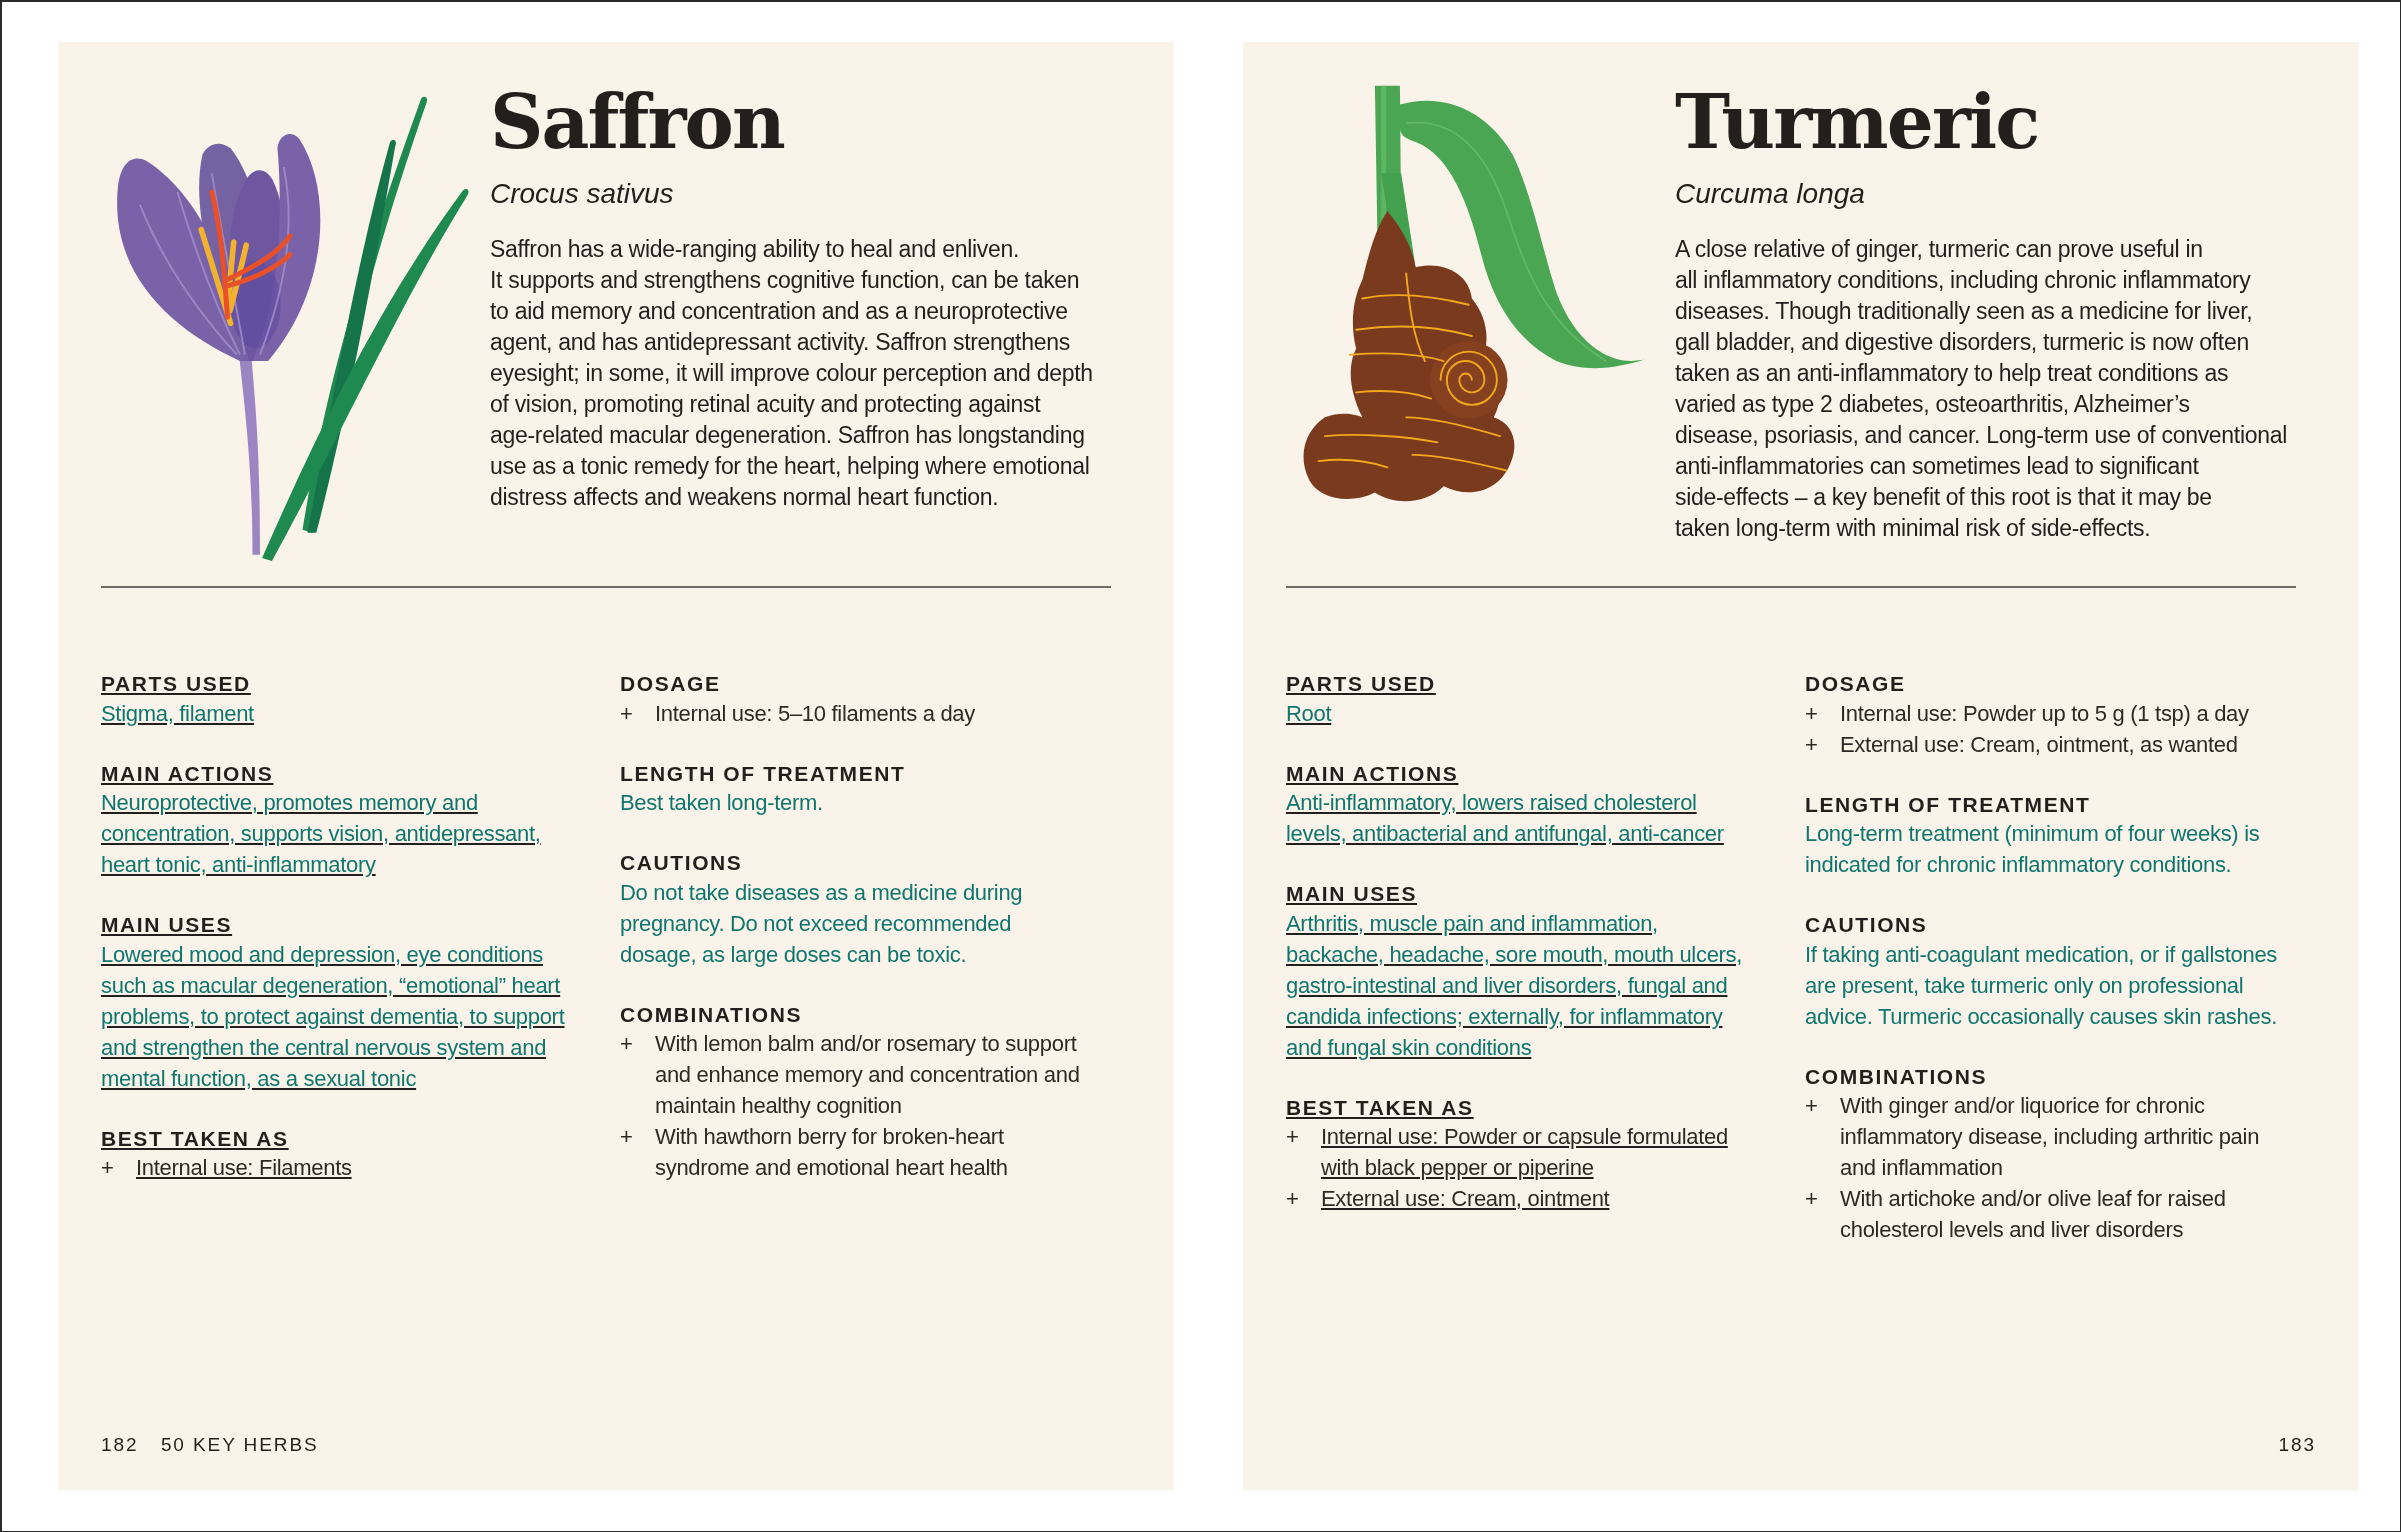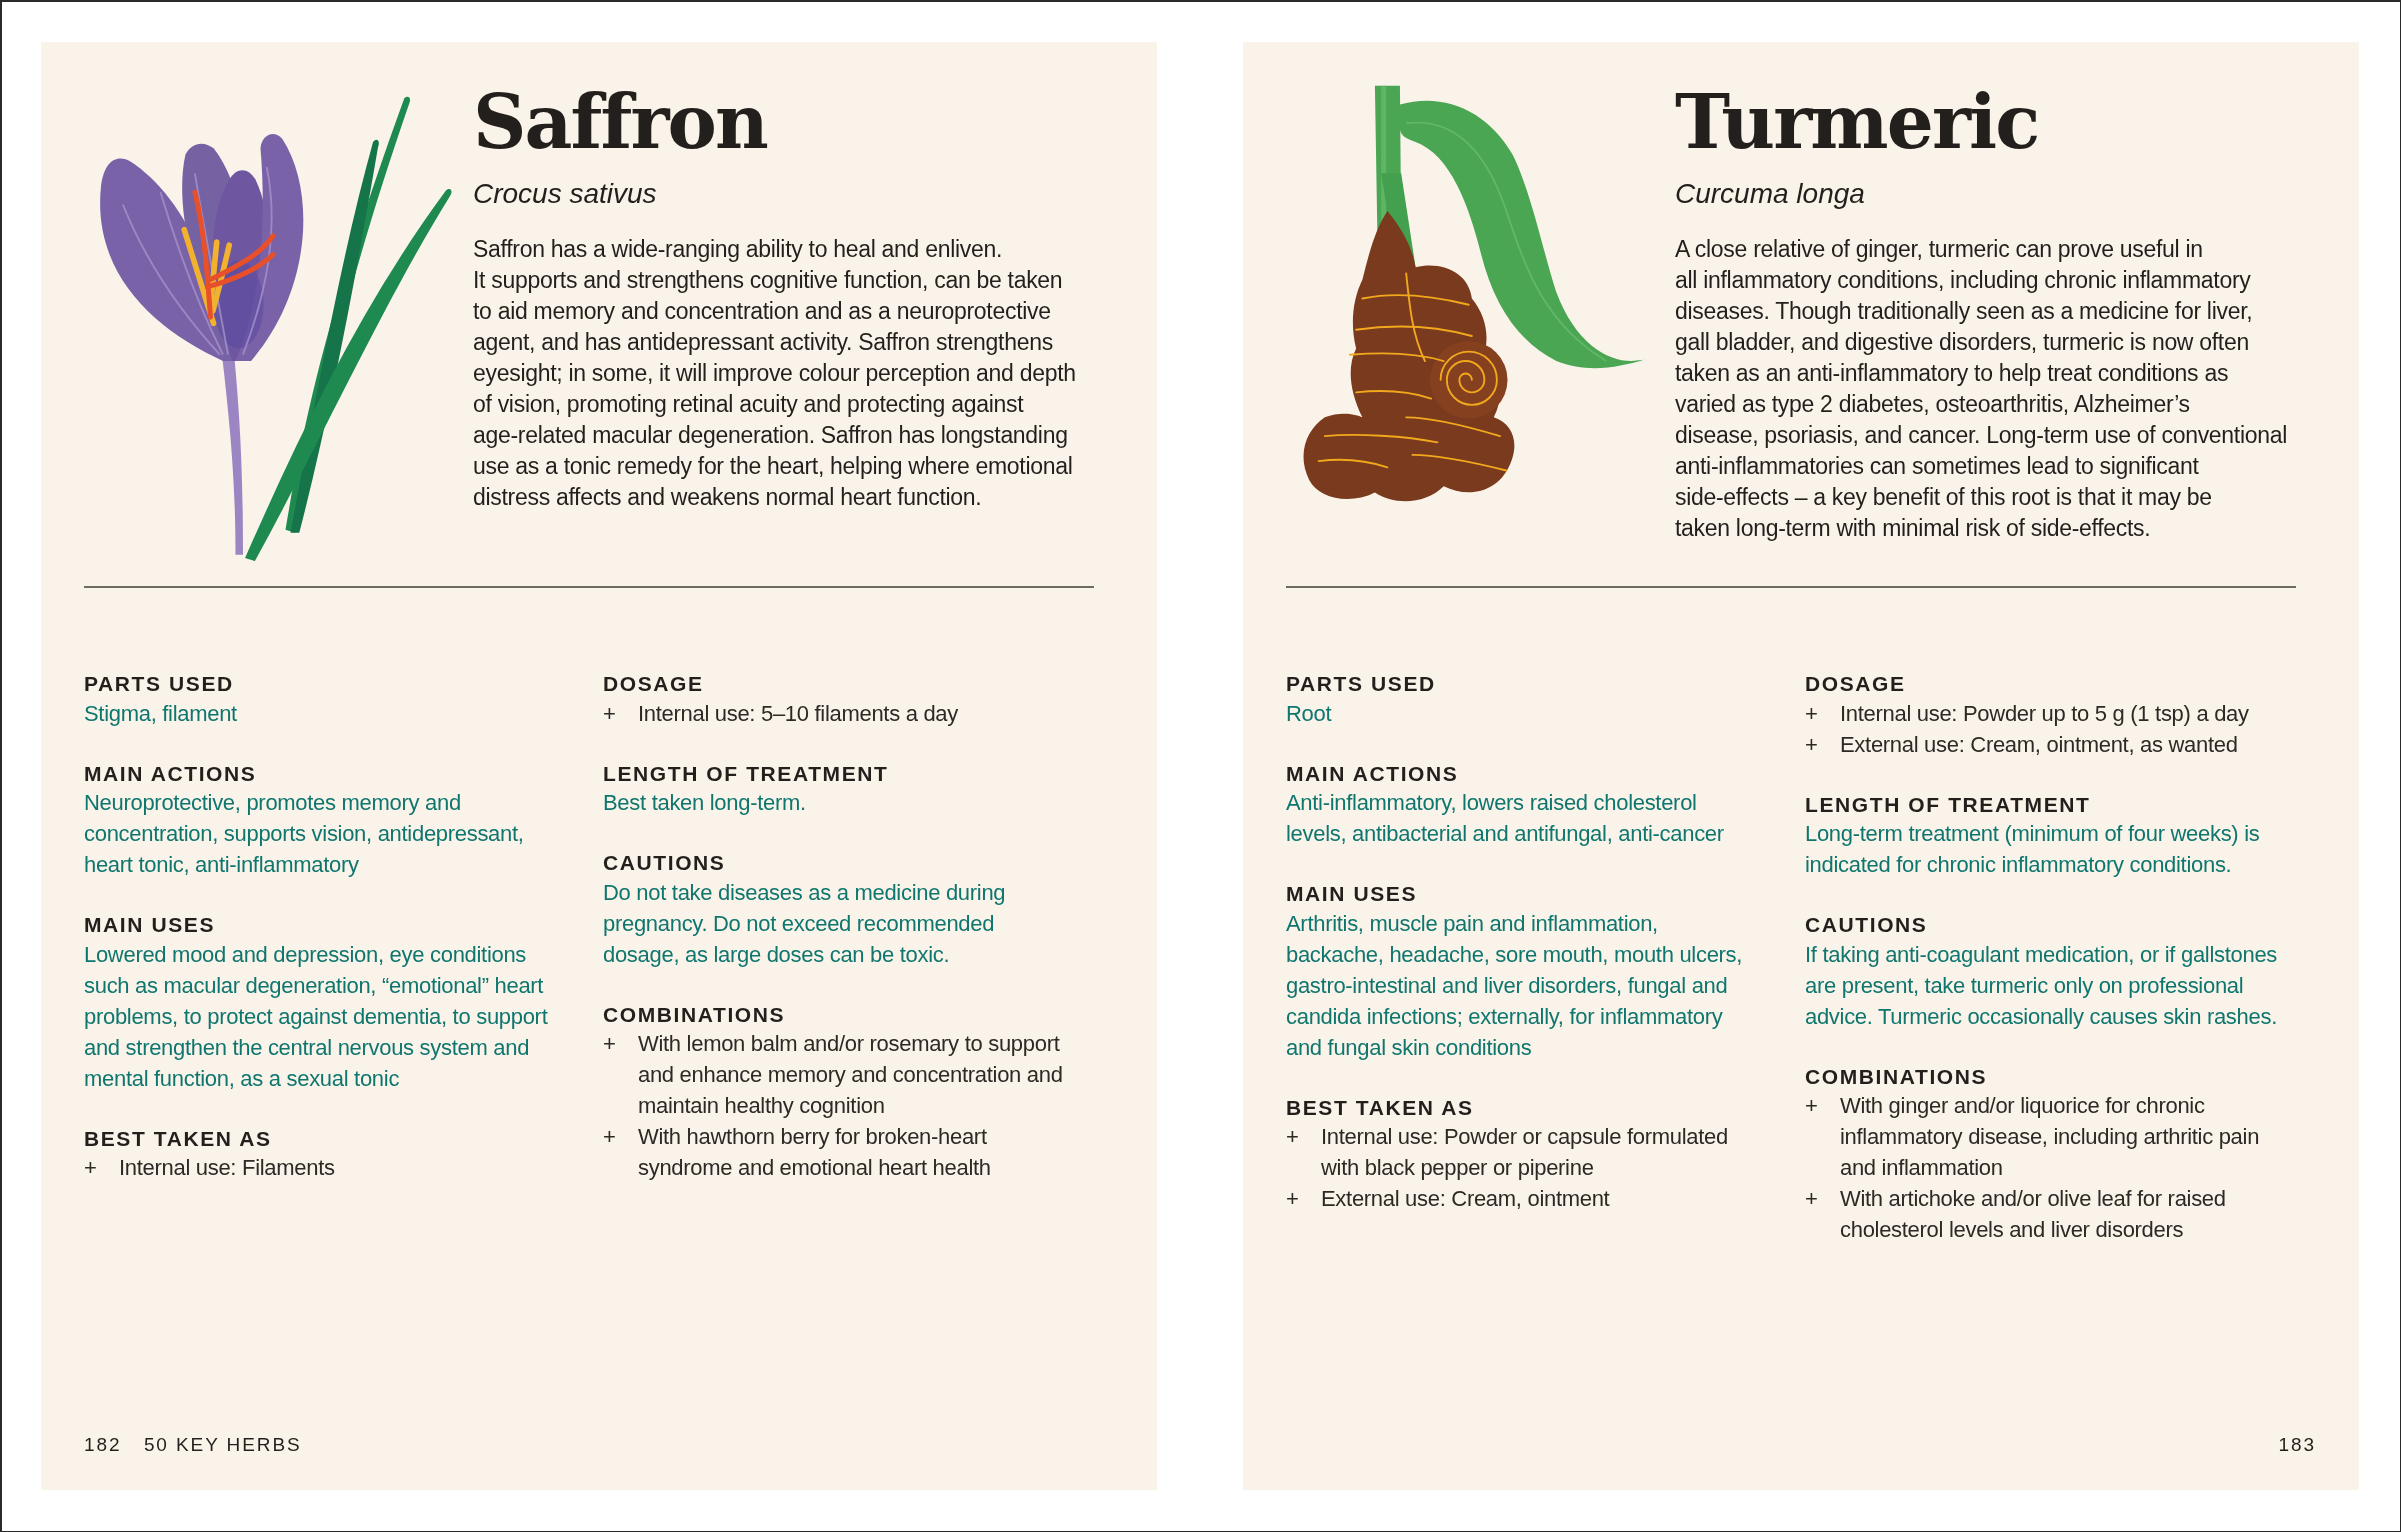--- a/index.html
+++ b/index.html
@@ -11,21 +11,21 @@
   }
   .frame {
     position: absolute; left: 0; top: 0; width: 2401px; height: 1533px;
     border: 2.5px solid #2a2a2a; border-right-width: 1.9px;
     pointer-events: none;
   }
   .page {
     position: absolute; top: 42px; width: 1116px; height: 1448px;
     background: #faf3ea;
   }
-  .page.left  { left: 41px; }
+  .page.left  { left: 58px; }
   .page.right { left: 1243px; }
 
   .illus { position: absolute; }
   .page.left .illus  { left: 38px; top: 25px; width: 388px; height: 494px; }
   .page.right .illus { left: 38px; top: 25px; width: 388px; height: 513px; }
 
   .head { position: absolute; left: 432px; top: 38px; width: 625px; }
   .title {
     font-family: "DejaVu Serif", "Liberation Serif", serif;
     font-weight: bold; font-size: 74px; letter-spacing: -1.9px;
@@ -41,21 +41,21 @@
     letter-spacing: -0.3px; color: #231f1c;
   }
   .intro .line { display: block; white-space: nowrap; }
 
   .divider {
     position: absolute; left: 43px; top: 544px; width: 1010px; height: 1.9px;
     background: #6e6a66;
   }
 
   .col { position: absolute; top: 628px; width: 494px; }
-  .col.c1 { left: 43px; }
+  .col.c1 { left: 43px; text-decoration: underline; }
   .col.c2 { left: 562px; }
   .sect { margin-bottom: 31px; }
   .sect-h {
     font-family: "Liberation Sans", sans-serif; font-weight: bold;
     font-size: 21px; letter-spacing: 1.6px; line-height: 27.5px; color: #231f1c;
   }
   .sect-b {
     font-family: "Liberation Sans", sans-serif;
     font-size: 22px; line-height: 31px; color: #0f766e; letter-spacing: -0.3px;
   }

